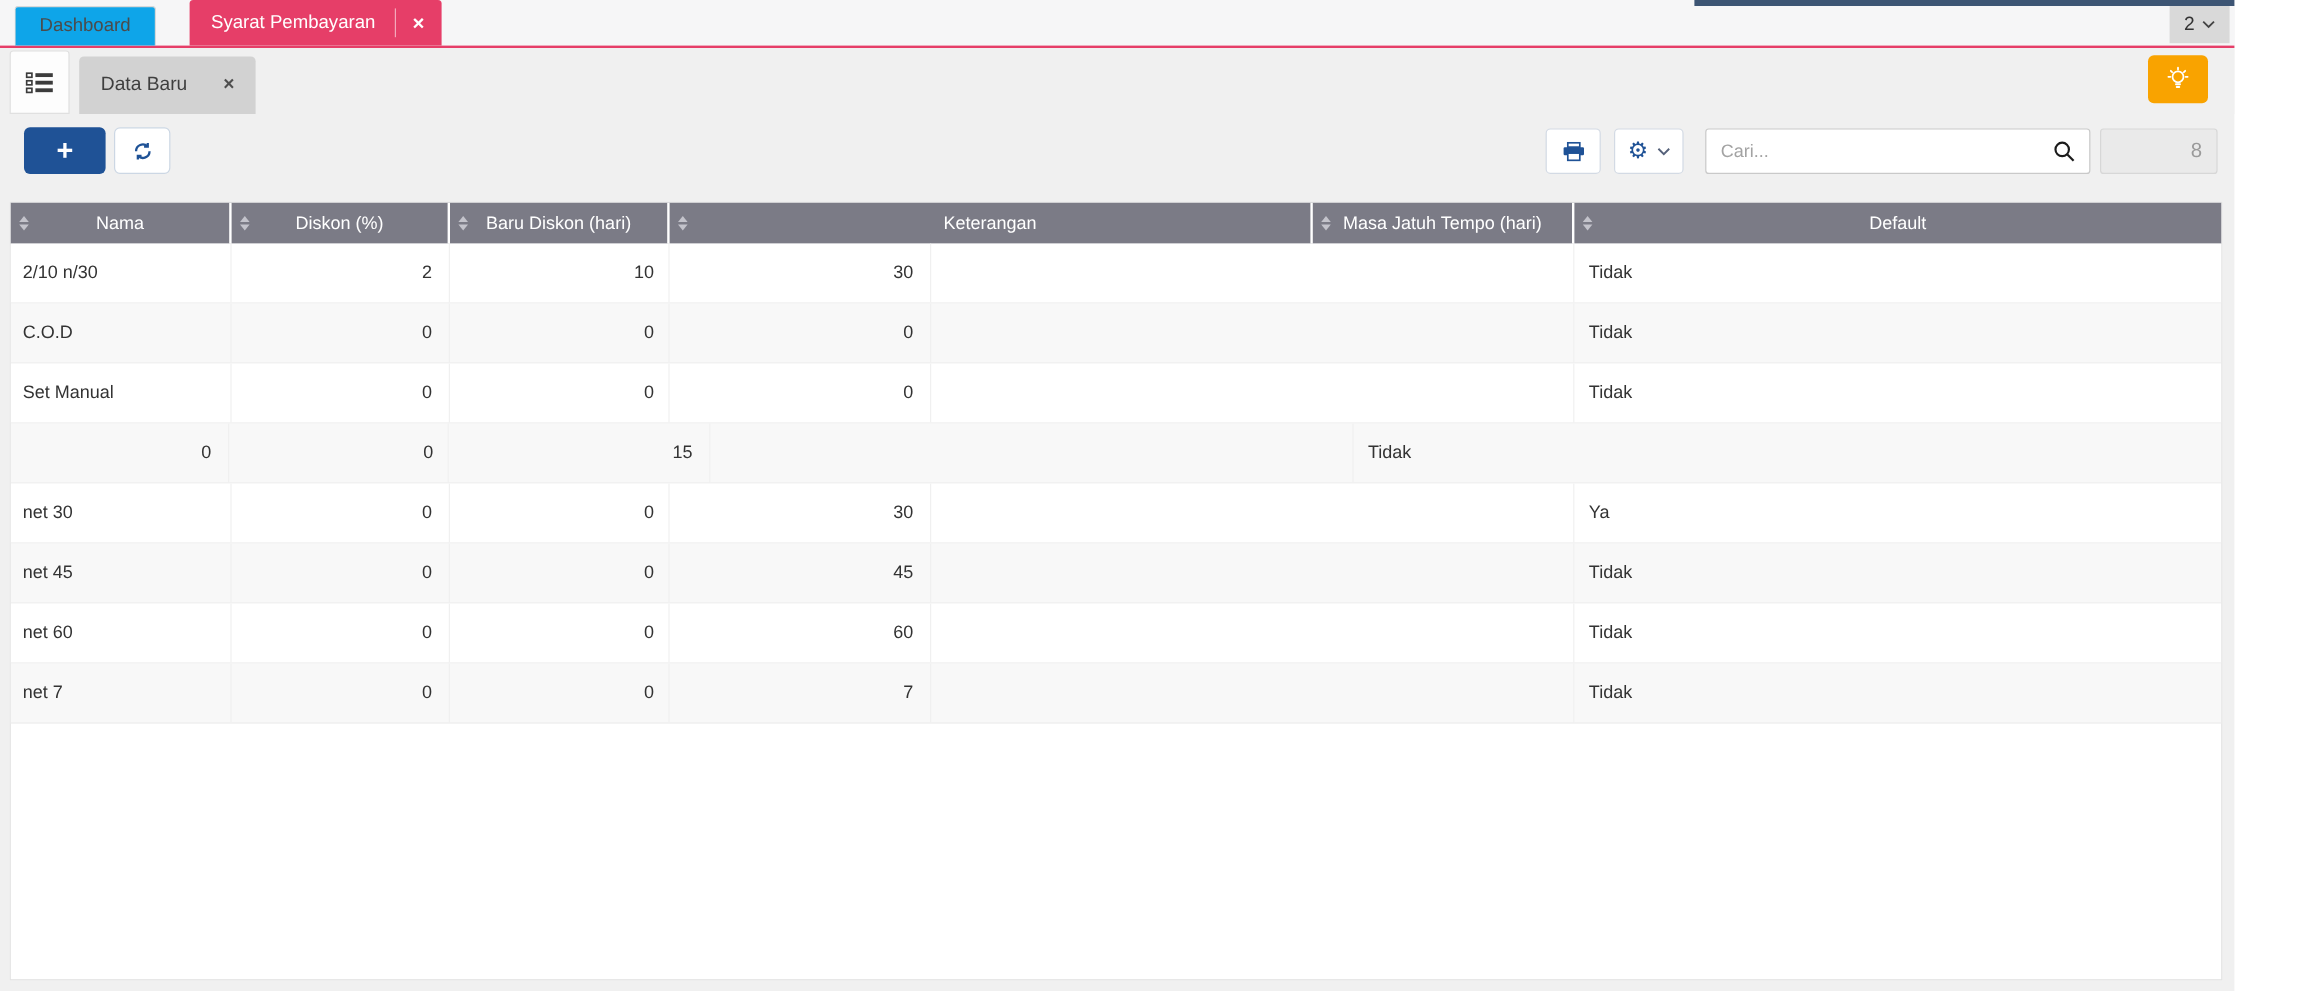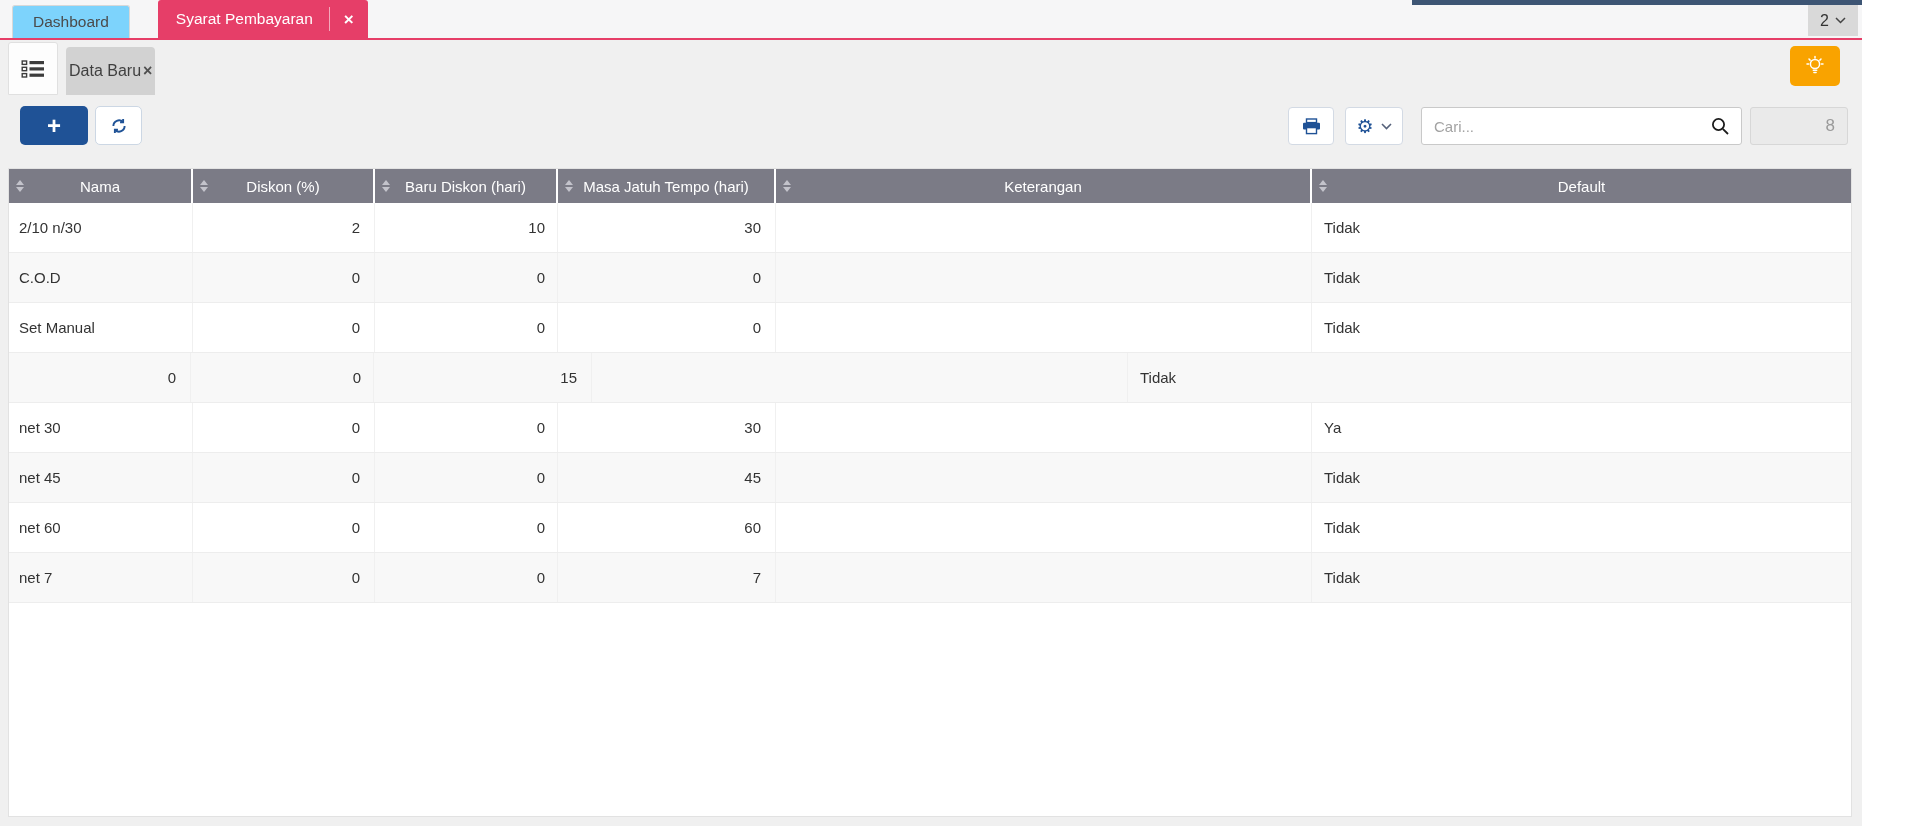--- a/index.html
+++ b/index.html
@@ -8,36 +8,36 @@
   .app-main{position:absolute;left:0;top:0;width:1862px;height:826px;background:#f0f0f0;}
 
   
   .navy-strip{position:absolute;left:1412px;top:0;width:450px;height:5px;background:#3d5574;z-index:6;}
   .zoom-dropdown{position:absolute;left:1808px;top:5px;width:50px;height:31px;background:#d9d9d9;
        display:flex;align-items:center;justify-content:center;gap:6px;color:#333;font-size:16px;z-index:6;cursor:pointer;}
 
   
   .tabbar{position:absolute;left:0;top:0;width:1862px;height:38px;background:#f6f6f7;
        border-bottom:2px solid #e63e68;display:flex;align-items:flex-end;z-index:5;}
-  .tab-dashboard{margin-left:12px;height:33px;padding:0 20px;background:#7dd3fc;color:#4b4b4b;
+  .tab-dashboard{margin-left:12px;height:33px;padding:0 20px;background:#0ea5e9;color:#4b4b4b;
        border:1px solid #d8d8d8;border-bottom:none;border-radius:3px 3px 0 0;
        display:flex;align-items:center;font-size:15.5px;cursor:pointer;box-sizing:border-box;}
   .tab-active{margin-left:28px;height:38px;background:#e63e68;color:#fff;border-radius:3px 3px 0 0;
        display:flex;align-items:center;font-size:15.5px;cursor:pointer;}
   .tab-active .lbl{padding:0 16px 0 18px;}
   .tab-divider{width:1px;height:24px;background:rgba(255,255,255,.55);}
   .tab-close{padding:0 14px;font-weight:700;font-size:17px;line-height:1;cursor:pointer;}
 
   
   .subbar{position:absolute;left:0;top:40px;width:1862px;height:55px;background:#f0f0f0;}
   .menu-btn{position:absolute;left:8px;top:2px;width:50px;height:53px;background:#fdfdfd;
        border:1px solid #e0e0e0;border-radius:3px 3px 0 0;display:flex;align-items:center;justify-content:center;
        cursor:pointer;box-sizing:border-box;}
   .subtab{position:absolute;left:66px;top:7px;height:48px;background:#d2d2d2;border-radius:4px 4px 0 0;
-       display:flex;align-items:center;padding:0 3px;gap:2px;color:#3f3f3f;font-size:16px;cursor:pointer;}
+       display:flex;align-items:center;padding:0 18px;gap:30px;color:#3f3f3f;font-size:16px;cursor:pointer;}
   .subtab-close{font-weight:700;color:#4f4f4f;font-size:16px;line-height:1;cursor:pointer;}
   .bulb-btn{position:absolute;left:1790px;top:6px;width:50px;height:40px;background:#f9a300;border:none;
        border-radius:5px;display:flex;align-items:center;justify-content:center;cursor:pointer;}
 
   
   .btn{position:absolute;box-sizing:border-box;display:flex;align-items:center;justify-content:center;cursor:pointer;}
   .btn-add{left:20px;top:106px;width:68px;height:39px;background:#1f5296;border:none;border-radius:5px;
        color:#fff;font-size:24px;font-weight:700;line-height:1;}
   .btn-refresh{left:95px;top:106px;width:47px;height:39px;background:#fff;border:1px solid #ccd7e4;border-radius:5px;}
   .btn-print{left:1288px;top:107px;width:46px;height:38px;background:#fff;border:1px solid #d3dae4;border-radius:4px;}
@@ -174,33 +174,33 @@
             </span>
           <span>Diskon (%)</span>
         </div>
         <div class="th c2">
           <span class="sort">
               <i class="s-up"></i>
               <i class="s-down"></i>
             </span>
           <span>Baru Diskon (hari)</span>
         </div>
+        <div class="th c4">
+          <span class="sort">
+              <i class="s-up"></i>
+              <i class="s-down"></i>
+            </span>
+          <span>Keterangan</span>
+        </div>
         <div class="th c3">
           <span class="sort">
               <i class="s-up"></i>
               <i class="s-down"></i>
             </span>
           <span>Masa Jatuh Tempo (hari)</span>
-        </div>
-        <div class="th c4">
-          <span class="sort">
-              <i class="s-up"></i>
-              <i class="s-down"></i>
-            </span>
-          <span>Keterangan</span>
         </div>
         <div class="th c5">
           <span class="sort">
               <i class="s-up"></i>
               <i class="s-down"></i>
             </span>
           <span>Default</span>
         </div>
       </div>
 

